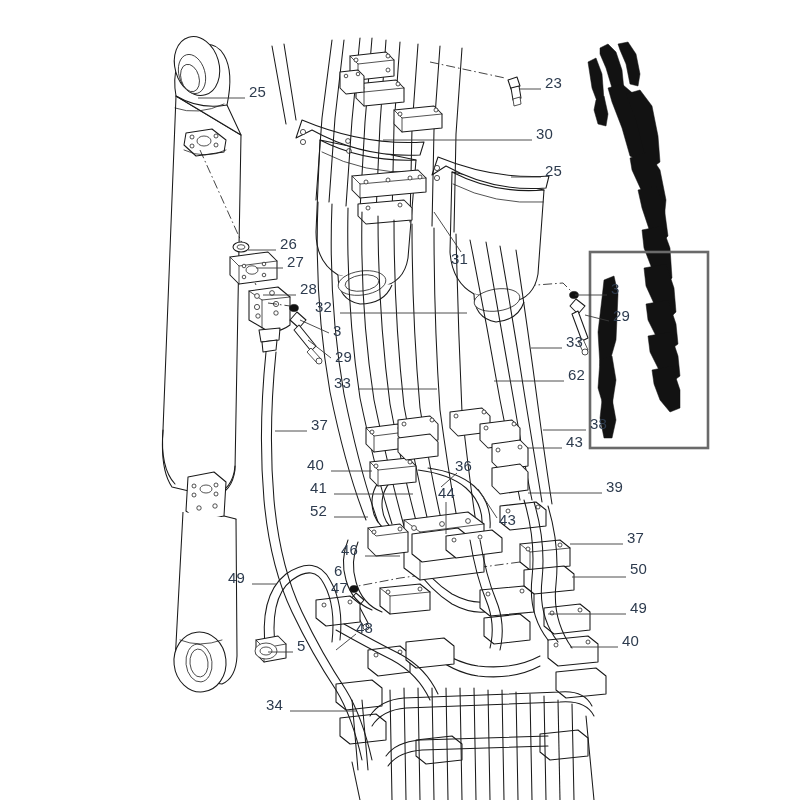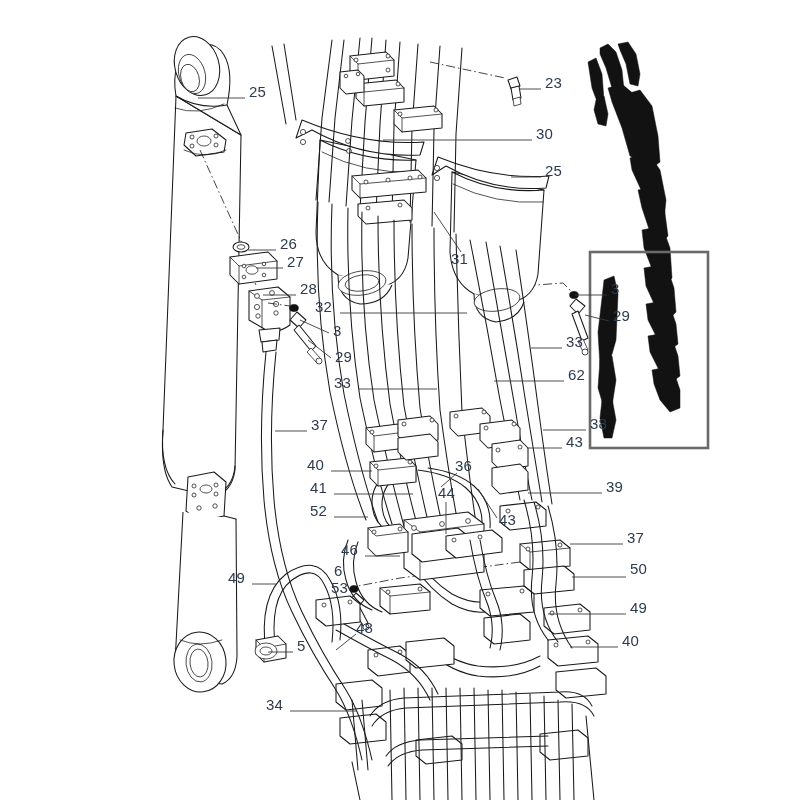--- a/index.html
+++ b/index.html
@@ -532,21 +532,21 @@
 <div class="lbl" style="left:307px;top:457px">40</div>
 <div class="lbl" style="left:310px;top:480px">41</div>
 <div class="lbl" style="left:310px;top:503px">52</div>
 <div class="lbl" style="left:455px;top:458px">36</div>
 <div class="lbl" style="left:438px;top:485px">44</div>
 <div class="lbl" style="left:499px;top:512px">43</div>
 <div class="lbl" style="left:606px;top:479px">39</div>
 <div class="lbl" style="left:341px;top:542px">46</div>
 <div class="lbl" style="left:627px;top:530px">37</div>
 <div class="lbl" style="left:334px;top:563px">6</div>
-<div class="lbl" style="left:331px;top:580px">53</div>
+<div class="lbl" style="left:331px;top:580px">47</div>
 <div class="lbl" style="left:630px;top:561px">50</div>
 <div class="lbl" style="left:228px;top:570px">49</div>
 <div class="lbl" style="left:630px;top:600px">49</div>
 <div class="lbl" style="left:356px;top:620px">48</div>
 <div class="lbl" style="left:622px;top:633px">40</div>
 <div class="lbl" style="left:297px;top:638px">5</div>
 <div class="lbl" style="left:266px;top:697px">34</div>
 
 </div>
 

